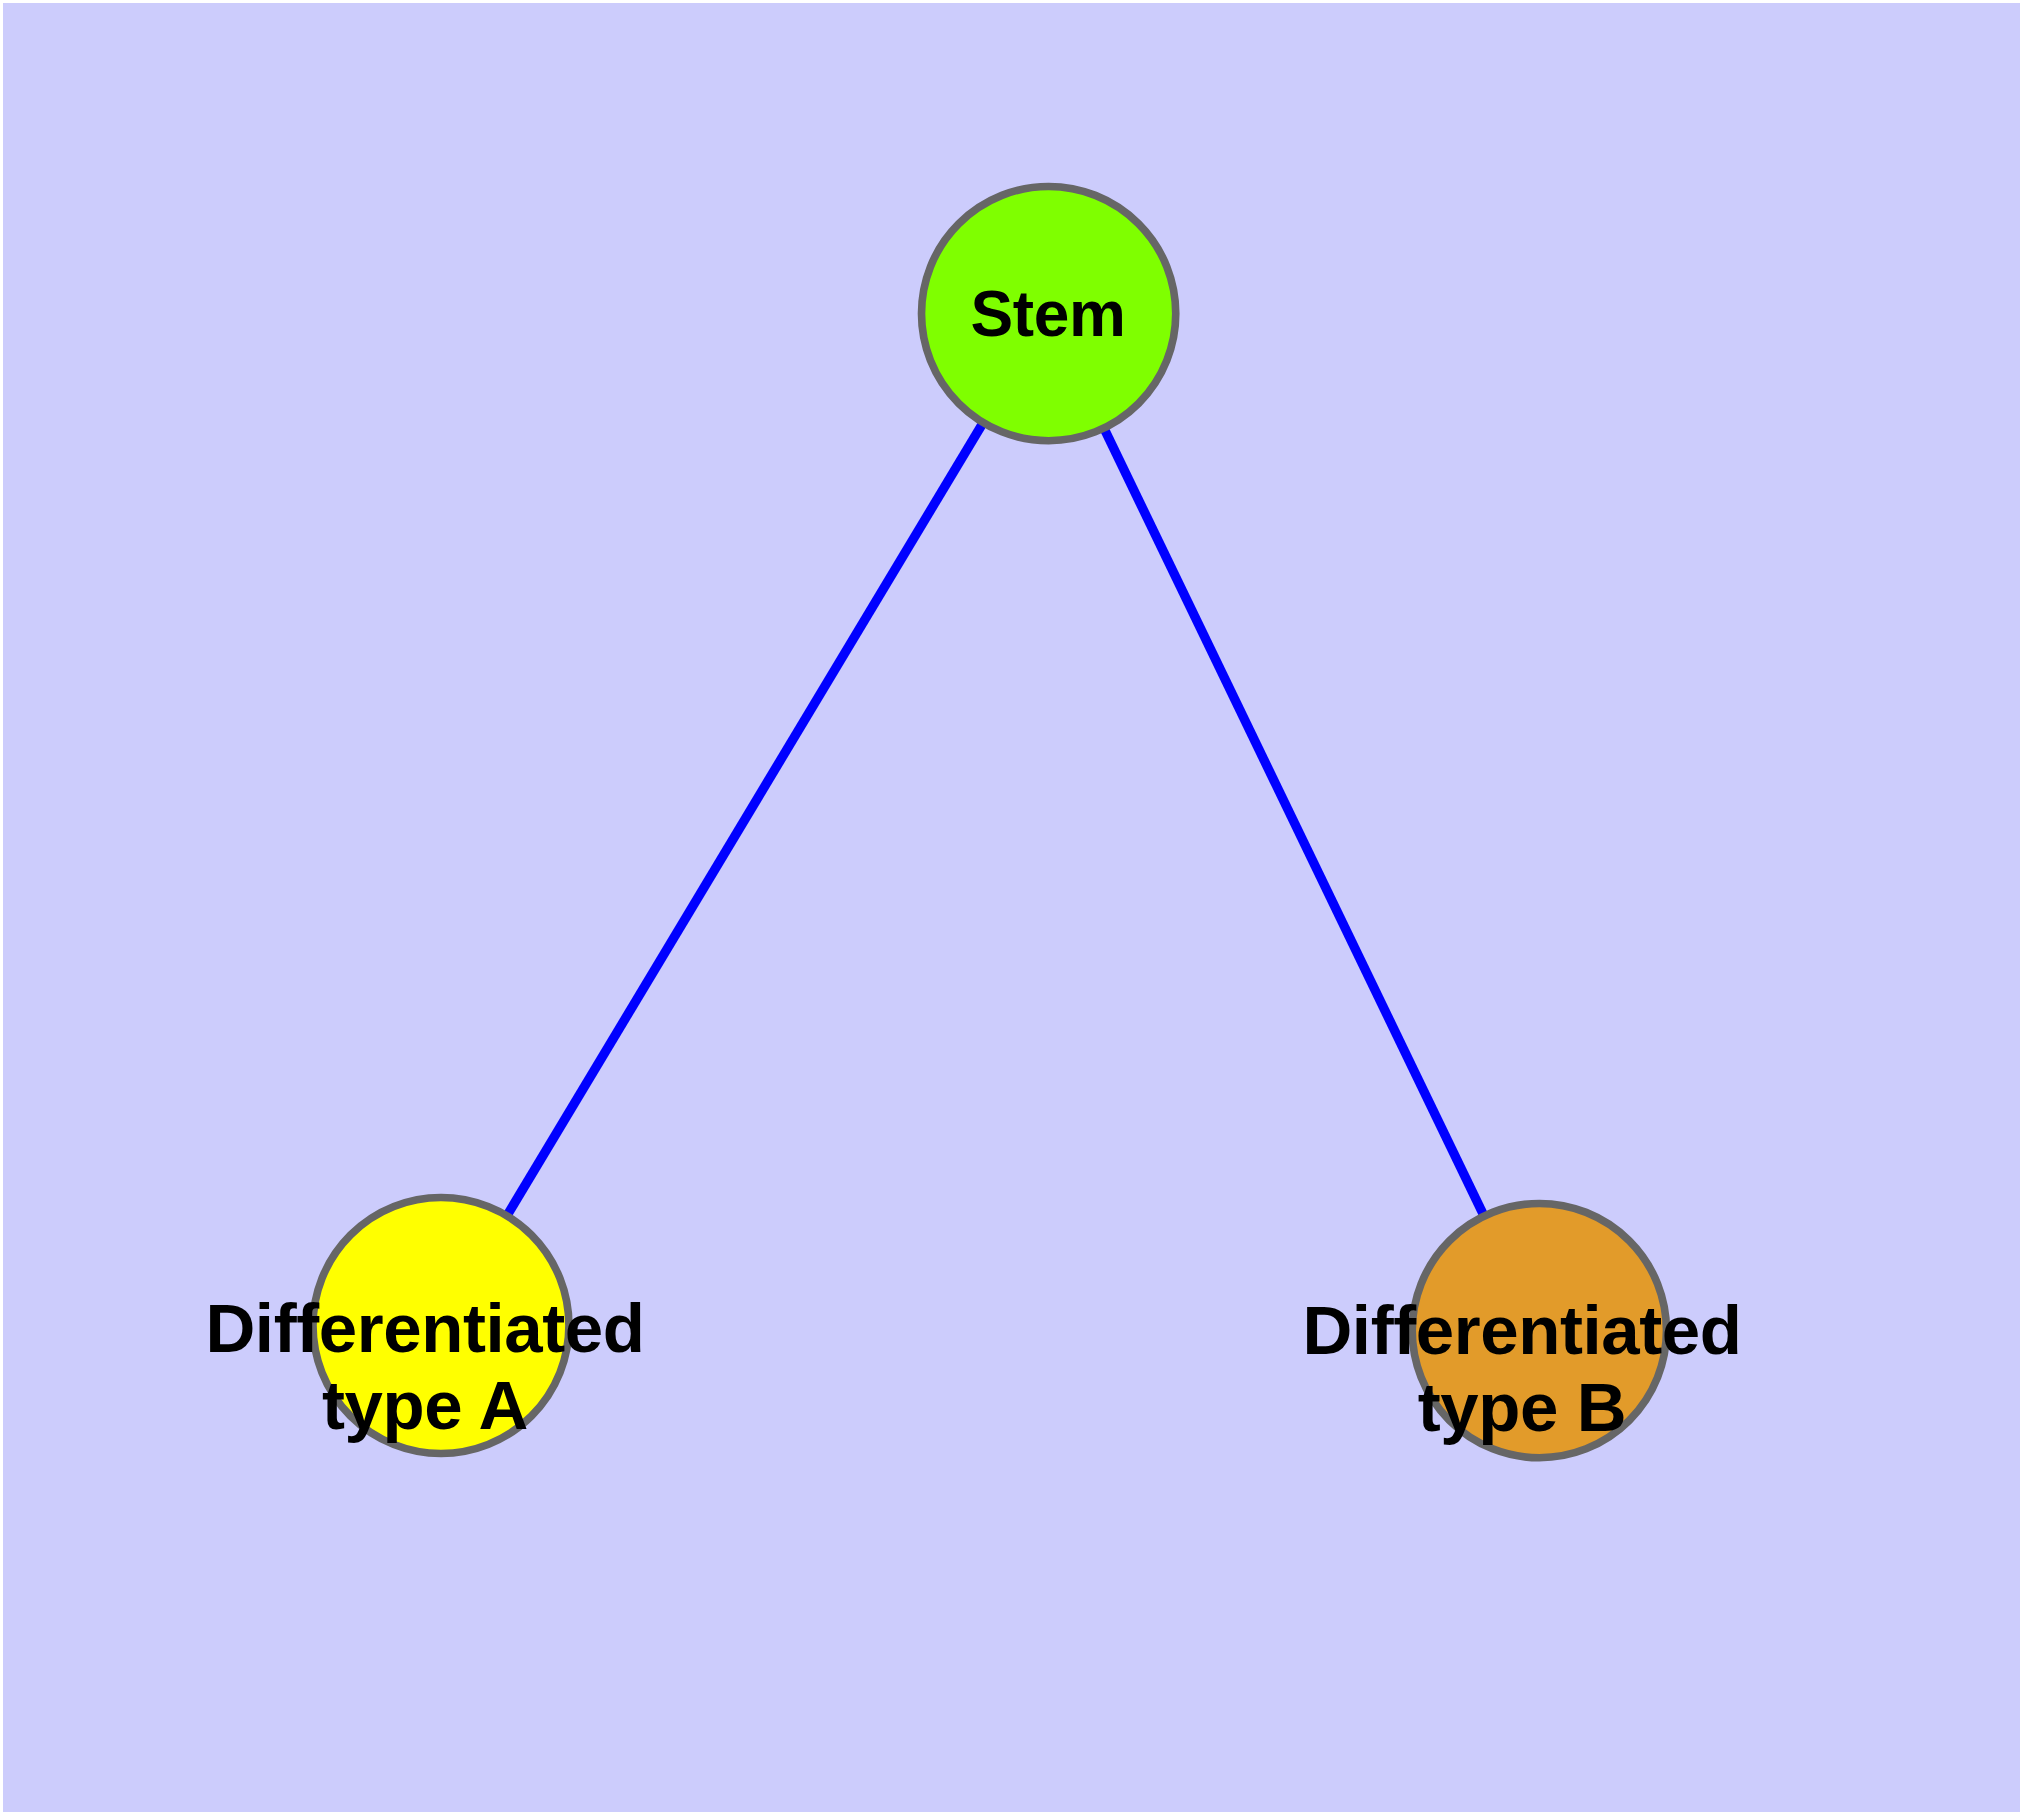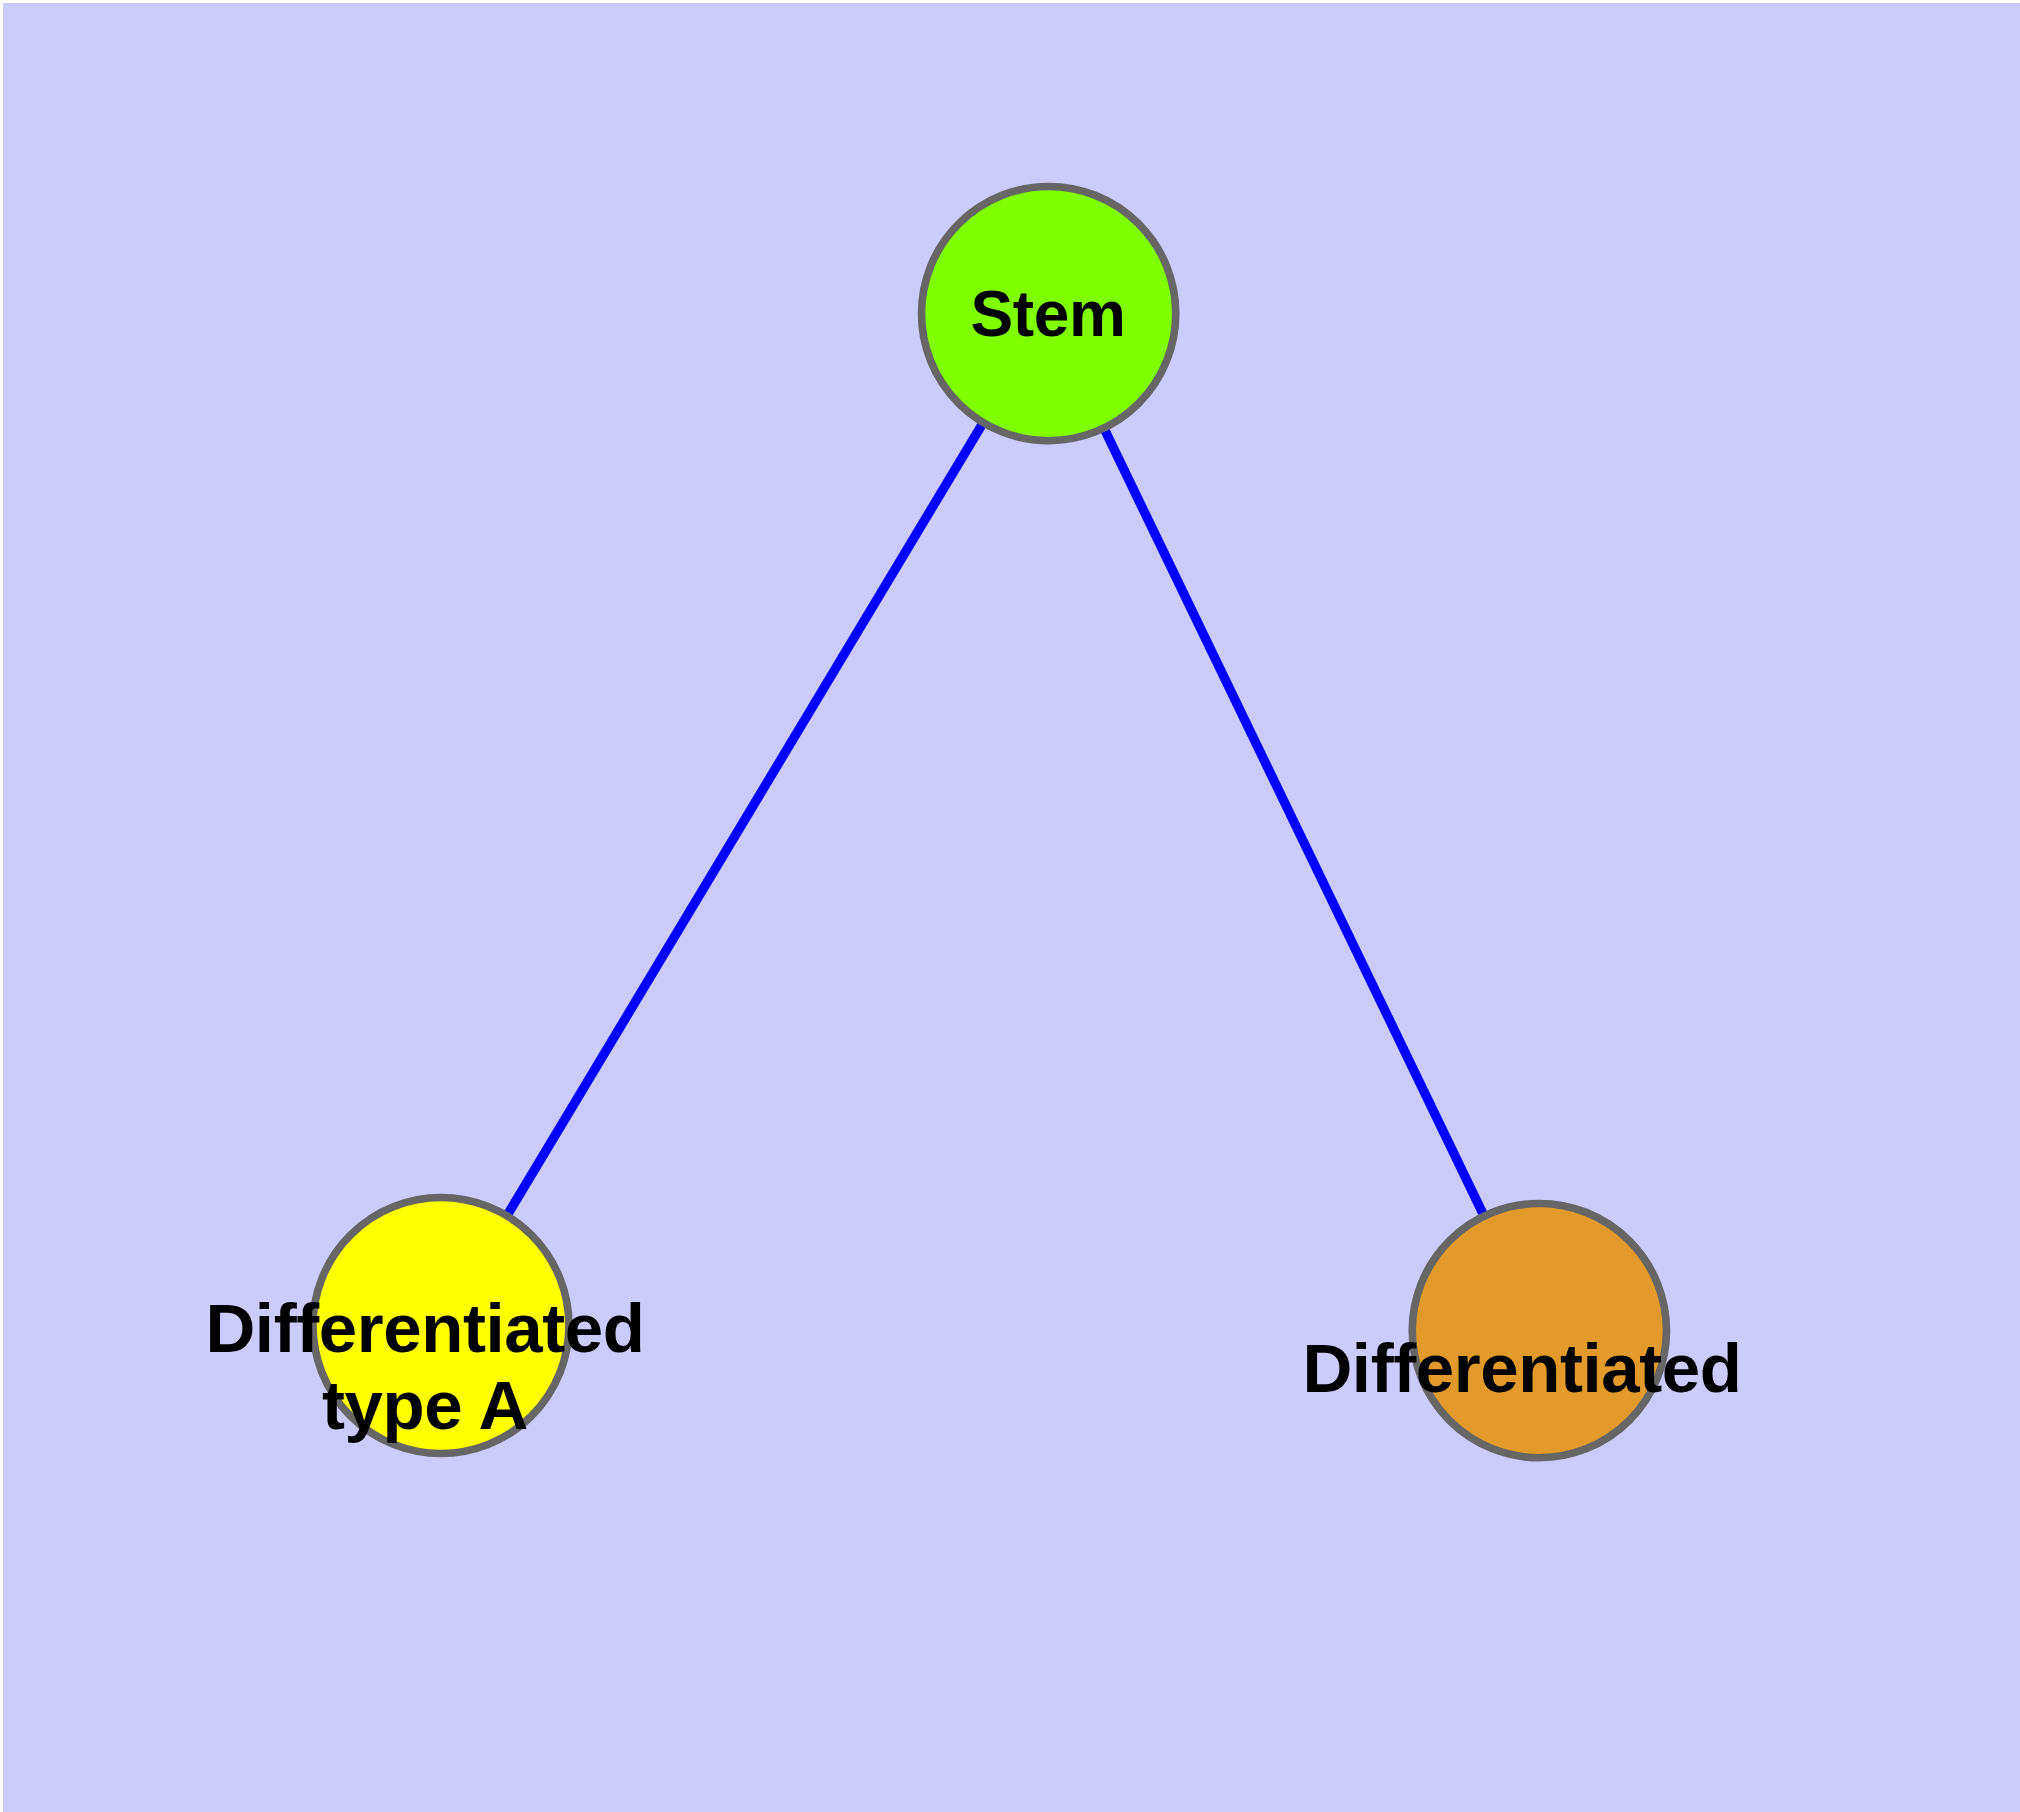--- a/index.html
+++ b/index.html
@@ -77,17 +77,17 @@
     <g id="node-layer">
         <circle cx="1237" cy="370" r="150" fill="#7fff00" class="node-circle" stroke="#666666" stroke-width="9"></circle>
         <circle cx="520" cy="1564" r="151" fill="#ffff00" class="node-circle" stroke="#666666" stroke-width="9"></circle>
         <circle cx="1816" cy="1570" r="150" fill="#e29b2a" class="node-circle" stroke="#666666" stroke-width="9"></circle>
       </g>
   </svg>
 
   <div id="label-layer">
       <div class="node-label stem" style="left: 1048px; top: 315px; font-size: 64px; color: rgb(0, 0, 0);"><span style="display: block;">Stem</span></div>
       <div class="node-label leaf" style="left: 425px; top: 1331px; font-size: 69px; color: rgb(0, 0, 0);"><span style="display: block;">Differentiated</span><span style="display: block;">type A</span></div>
-      <div class="node-label leaf" style="left: 1522px; top: 1333px; font-size: 69px; color: rgb(0, 0, 0);"><span style="display: block;">Differentiated</span></div>
+      <div class="node-label leaf" style="left: 1522px; top: 1333px; font-size: 69px; color: rgb(0, 0, 0);"><span style="display: block;">Differentiated</span><span style="display: block;">type B</span></div>
     </div>
 
 </div>
 
 
 </body></html>

